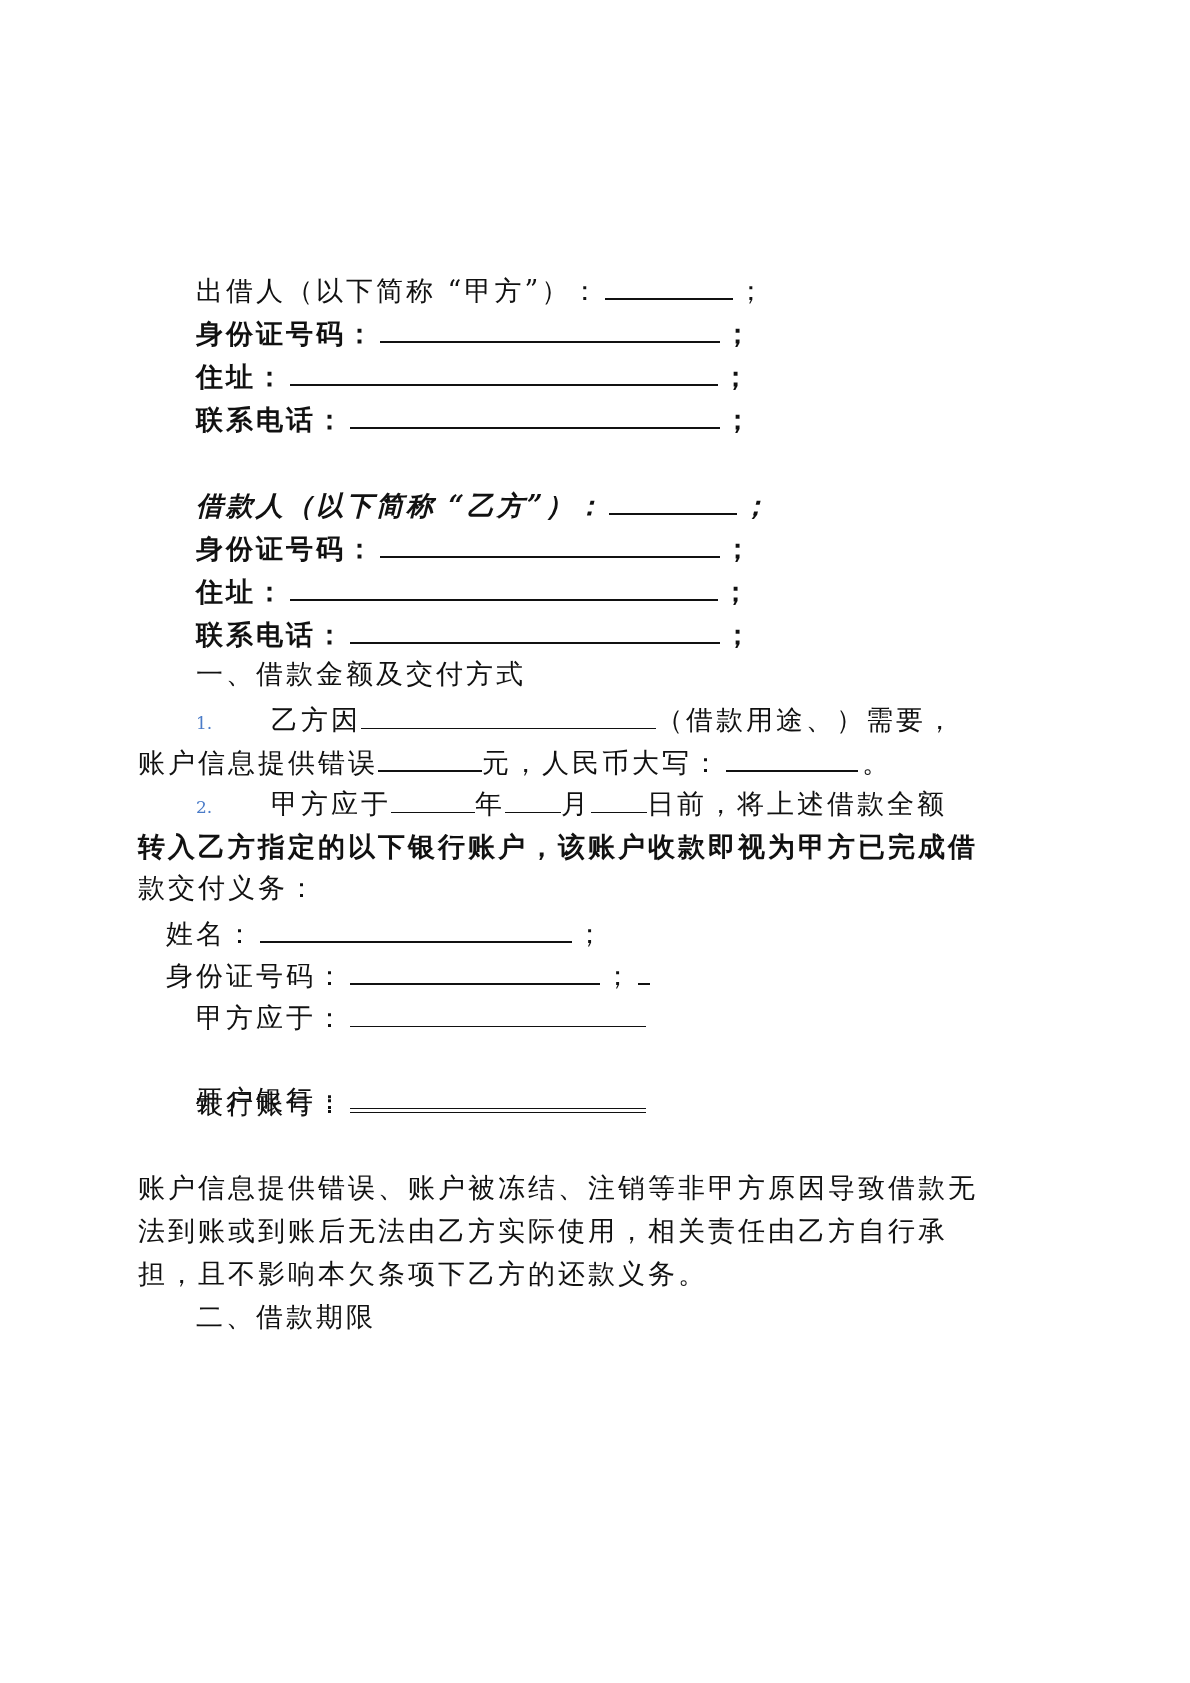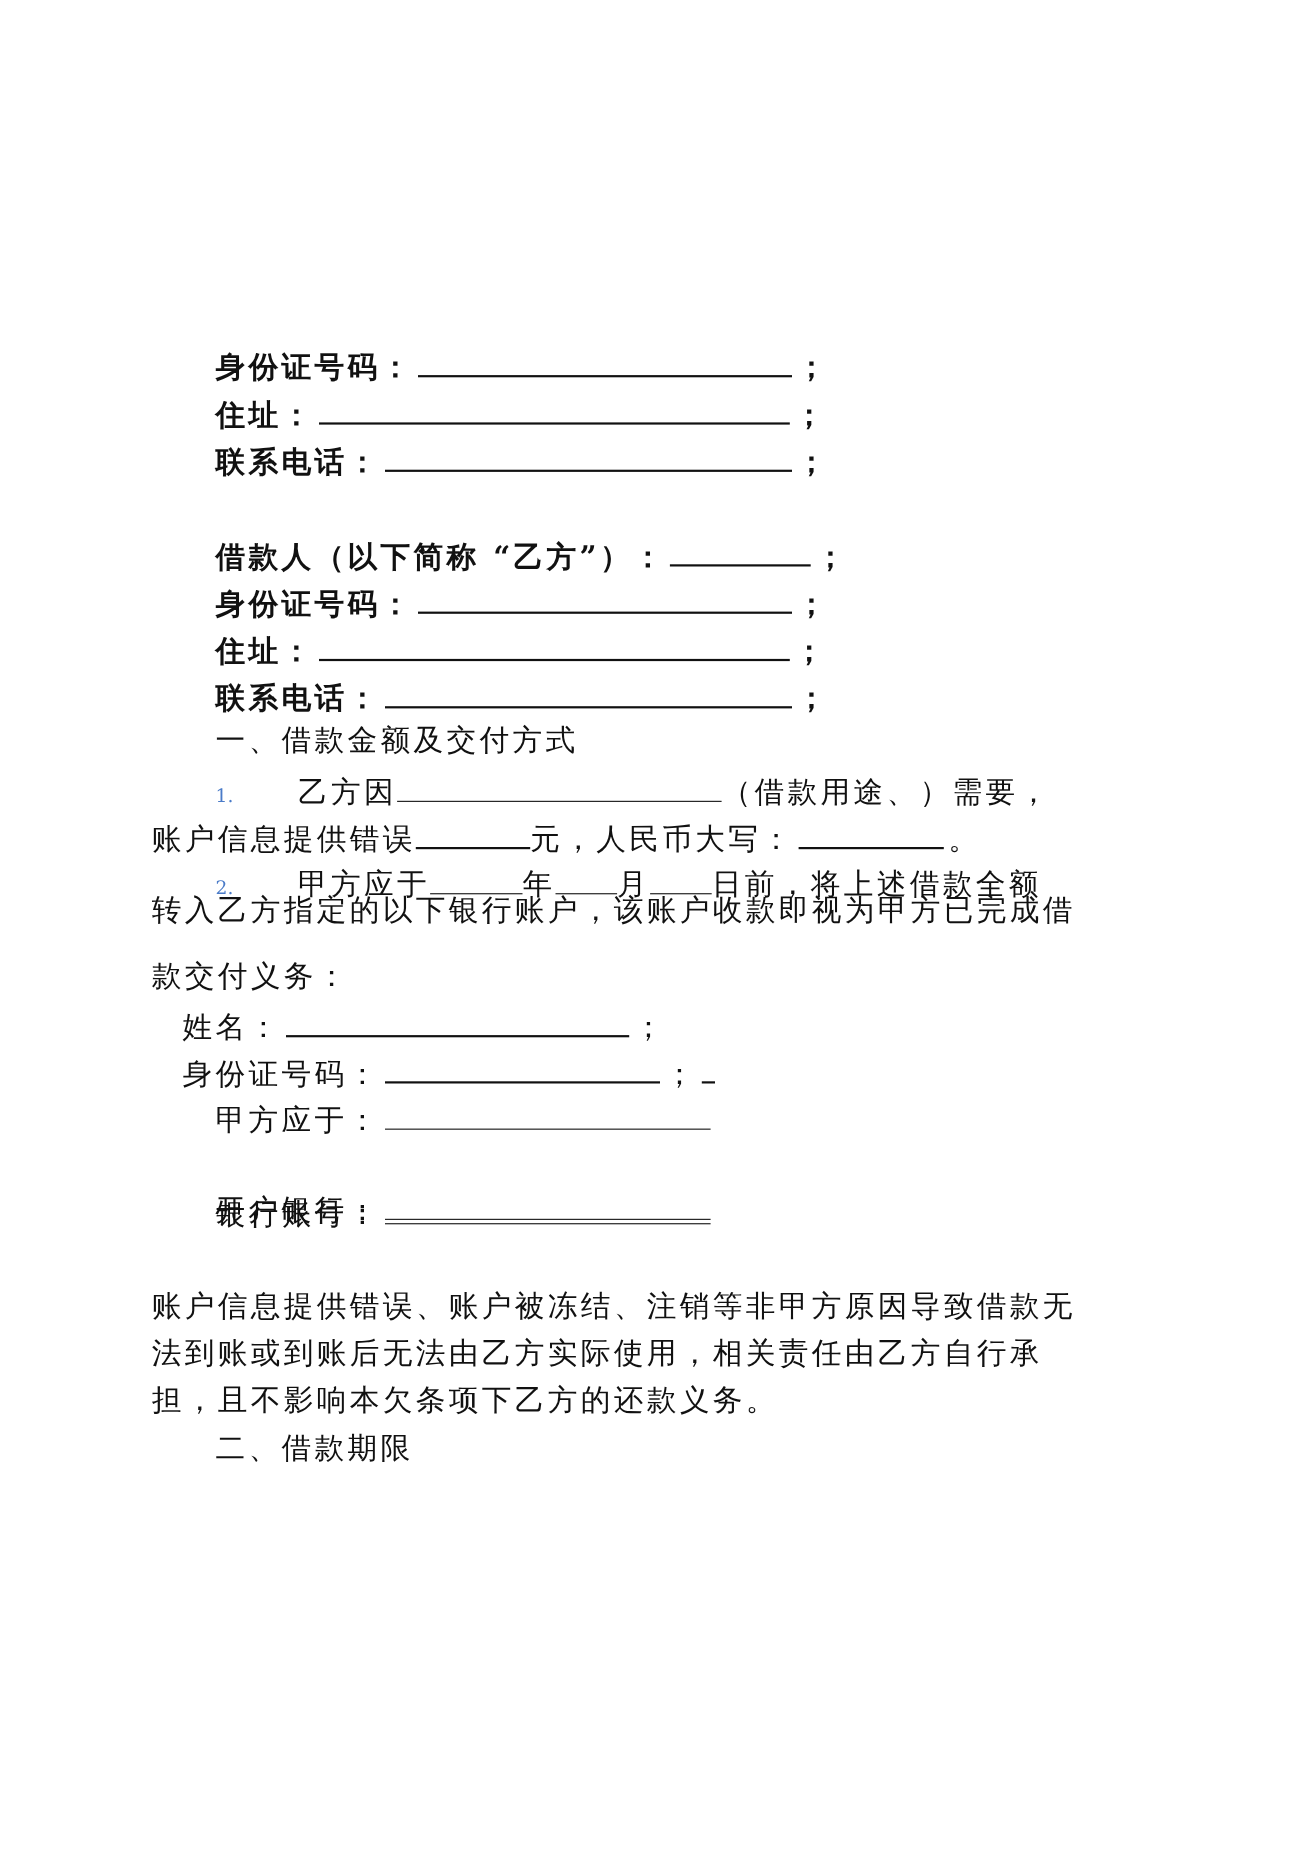--- a/index.html
+++ b/index.html
@@ -12,31 +12,34 @@
   .bold { font-weight: bold; }
   .blank { display: inline-block; border-bottom: 2px solid #111; height: 26px; vertical-align: baseline; margin: 0 4px; }
   .blank.thin { border-bottom-width: 1px; }
   .num { color: #4a7bc8; font-size: 17px; letter-spacing: 0; display: inline-block; width: 75px; }
 </style>
 </head>
 <body>
 
 <div class="page">
 
+  <div class="line" style="left:196px;top:272px;">
+    <span>出借人（以下简称 “甲方”）：</span><span class="blank" style="width:128px"></span><span>；</span>
+  </div>
   <div class="line bold" style="left:196px;top:315px;">
     <span>身份证号码：</span><span class="blank" style="width:340px"></span><span>；</span>
   </div>
   <div class="line bold" style="left:196px;top:358px;">
     <span>住址：</span><span class="blank" style="width:428px"></span><span>；</span>
   </div>
   <div class="line bold" style="left:196px;top:401px;">
     <span>联系电话：</span><span class="blank" style="width:370px"></span><span>；</span>
   </div>
 
-  <div class="line bold" style="left:196px;top:487px;">
+  <div class="line bold" style="left:196px;top:487px;font-style:italic;">
     <span>借款人（以下简称 “乙方”）：</span><span class="blank" style="width:128px"></span><span>；</span>
   </div>
   <div class="line bold" style="left:196px;top:530px;">
     <span>身份证号码：</span><span class="blank" style="width:340px"></span><span>；</span>
   </div>
   <div class="line bold" style="left:196px;top:573px;">
     <span>住址：</span><span class="blank" style="width:428px"></span><span>；</span>
   </div>
   <div class="line bold" style="left:196px;top:616px;">
     <span>联系电话：</span><span class="blank" style="width:370px"></span><span>；</span>
@@ -47,21 +50,21 @@
   <div class="line" style="left:196px;top:702px;">
     <span class="num">1.</span><span>乙方因</span><span class="blank thin" style="width:295px;margin:0"></span><span>（借款用途、）需要，</span>
   </div>
   <div class="line" style="left:138px;top:744px;">
     <span>账户信息提供错误</span><span class="blank" style="width:104px;margin:0"></span><span>元，人民币大写：</span><span class="blank" style="width:132px"></span><span>。</span>
   </div>
 
   <div class="line" style="left:196px;top:786px;">
     <span class="num">2.</span><span>甲方应于</span><span class="blank thin" style="width:84px;margin:0"></span><span>年</span><span class="blank thin" style="width:56px;margin:0"></span><span>月</span><span class="blank thin" style="width:56px;margin:0"></span><span>日前，将上述借款全额</span>
   </div>
-  <div class="line" style="left:138px;top:811px;">转入乙方指定的以下银行账户，该账户收款即视为甲方已完成借</div>
+  <div class="line" style="left:138px;top:830px;font-weight:bold;">转入乙方指定的以下银行账户，该账户收款即视为甲方已完成借</div>
   <div class="line" style="left:138px;top:871px;">款交付义务：</div>
 
   <div class="line" style="left:166px;top:915px;">
     <span>姓名：</span><span class="blank" style="width:312px"></span><span>；</span>
   </div>
   <div class="line" style="left:166px;top:957px;">
     <span>身份证号码：</span><span class="blank" style="width:250px"></span><span>；</span><span class="blank" style="width:12px"></span>
   </div>
   <div class="line" style="left:196px;top:1000px;">
     <span>甲方应于：</span><span class="blank thin" style="width:296px"></span>

